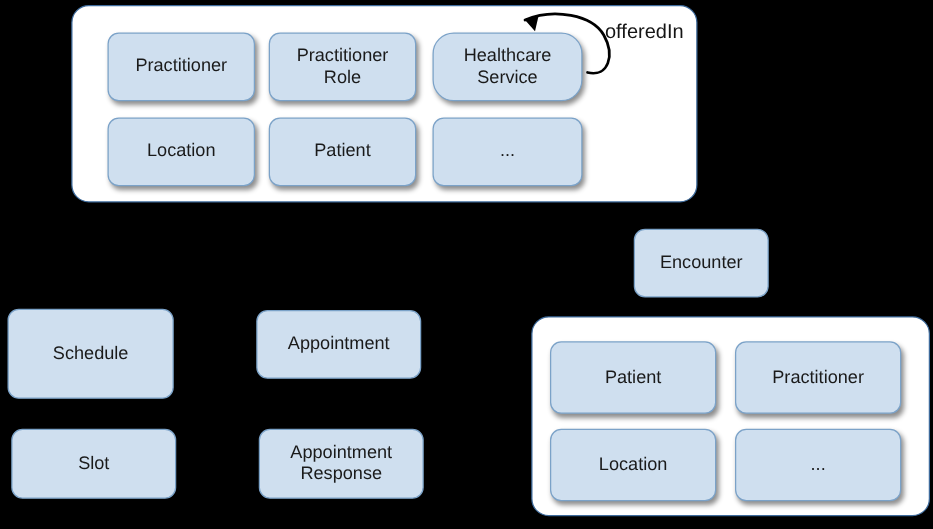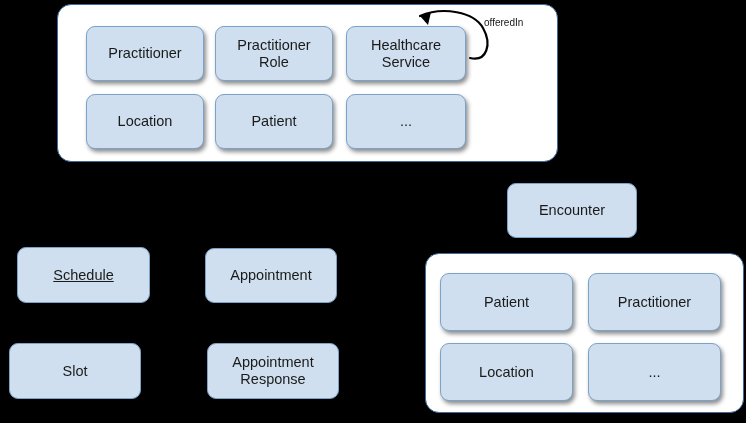--- a/index.html
+++ b/index.html
@@ -45,21 +45,21 @@
   }
   .entity .label {
     display: block;
     white-space: pre-line;
   }
 
   
   .edge-label {
     position: absolute;
     color: #151515;
-    font-size: 10px;
+    font-size: 16px;
     line-height: 1;
     white-space: nowrap;
   }
 
   
   #arrow-layer {
     position: absolute;
     left: 0;
     top: 0;
     width: 746px;
@@ -75,37 +75,37 @@
   <div class="group-box" id="grp-0" style="left: 57px; top: 4px; width: 501px; height: 158px;"></div>
   <div class="group-box" id="grp-1" style="left: 425px; top: 253px; width: 319px; height: 160px;"></div>
 
   <div class="entity" id="ent-0" style="left: 86px; top: 26px; width: 118px; height: 55px;">
     <span class="label">Practitioner</span>
   </div>
   <div class="entity" id="ent-1" style="left: 215px; top: 26px; width: 118px; height: 55px;">
     <span class="label">Practitioner
 Role</span>
   </div>
-  <div class="entity" id="ent-2" style="left: 346px; top: 26px; width: 120px; height: 55px;">
+  <div class="entity" id="ent-2" style="left: 346px; top: 26px; width: 120px; height: 55px; border-radius: 17px;">
     <span class="label">Healthcare
 Service</span>
   </div>
   <div class="entity" id="ent-3" style="left: 86px; top: 94px; width: 118px; height: 55px;">
     <span class="label">Location</span>
   </div>
   <div class="entity" id="ent-4" style="left: 215px; top: 94px; width: 118px; height: 55px;">
     <span class="label">Patient</span>
   </div>
   <div class="entity" id="ent-5" style="left: 346px; top: 94px; width: 120px; height: 55px;">
     <span class="label">...</span>
   </div>
-  <div class="entity" id="ent-6" style="left: 507px; top: 183px; width: 130px; height: 55px;">
+  <div class="entity" id="ent-6" style="left: 507px; top: 183px; width: 108px; height: 55px;">
     <span class="label">Encounter</span>
   </div>
-  <div class="entity" id="ent-7" style="left: 17px; top: 247px; width: 133px; height: 56px; text-decoration: underline;">
+  <div class="entity" id="ent-7" style="left: 6px; top: 247px; width: 133px; height: 72px;">
     <span class="label">Schedule</span>
   </div>
   <div class="entity" id="ent-8" style="left: 9px; top: 343px; width: 132px; height: 56px; text-align: right;">
     <span class="label">Slot</span>
   </div>
   <div class="entity" id="ent-9" style="left: 205px; top: 248px; width: 132px; height: 55px;">
     <span class="label">Appointment</span>
   </div>
   <div class="entity" id="ent-10" style="left: 207px; top: 343px; width: 132px; height: 56px;">
     <span class="label">Appointment

